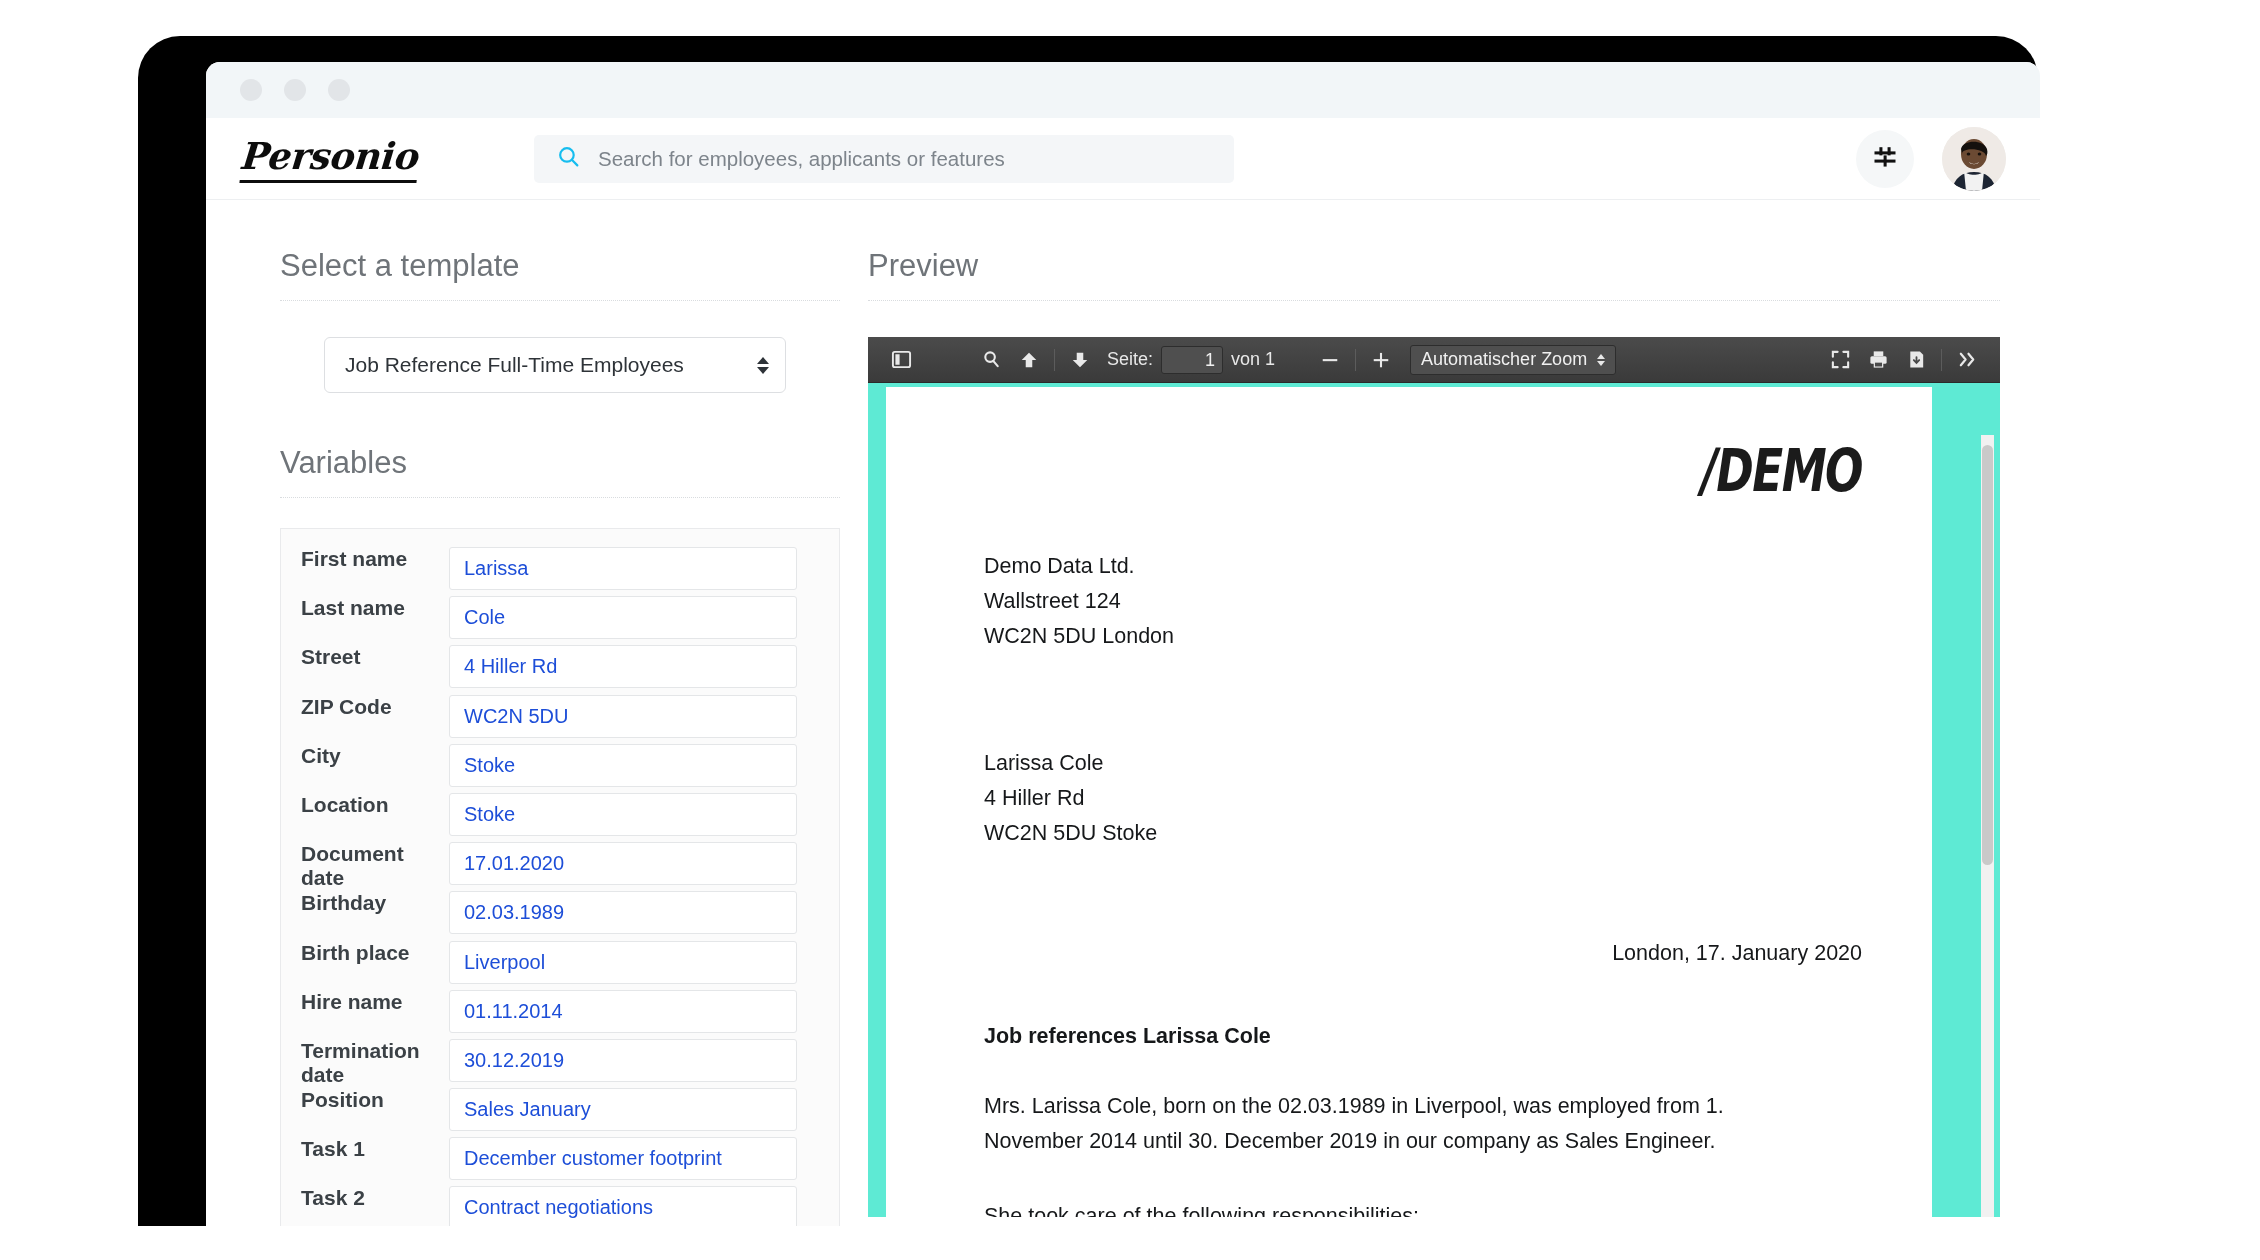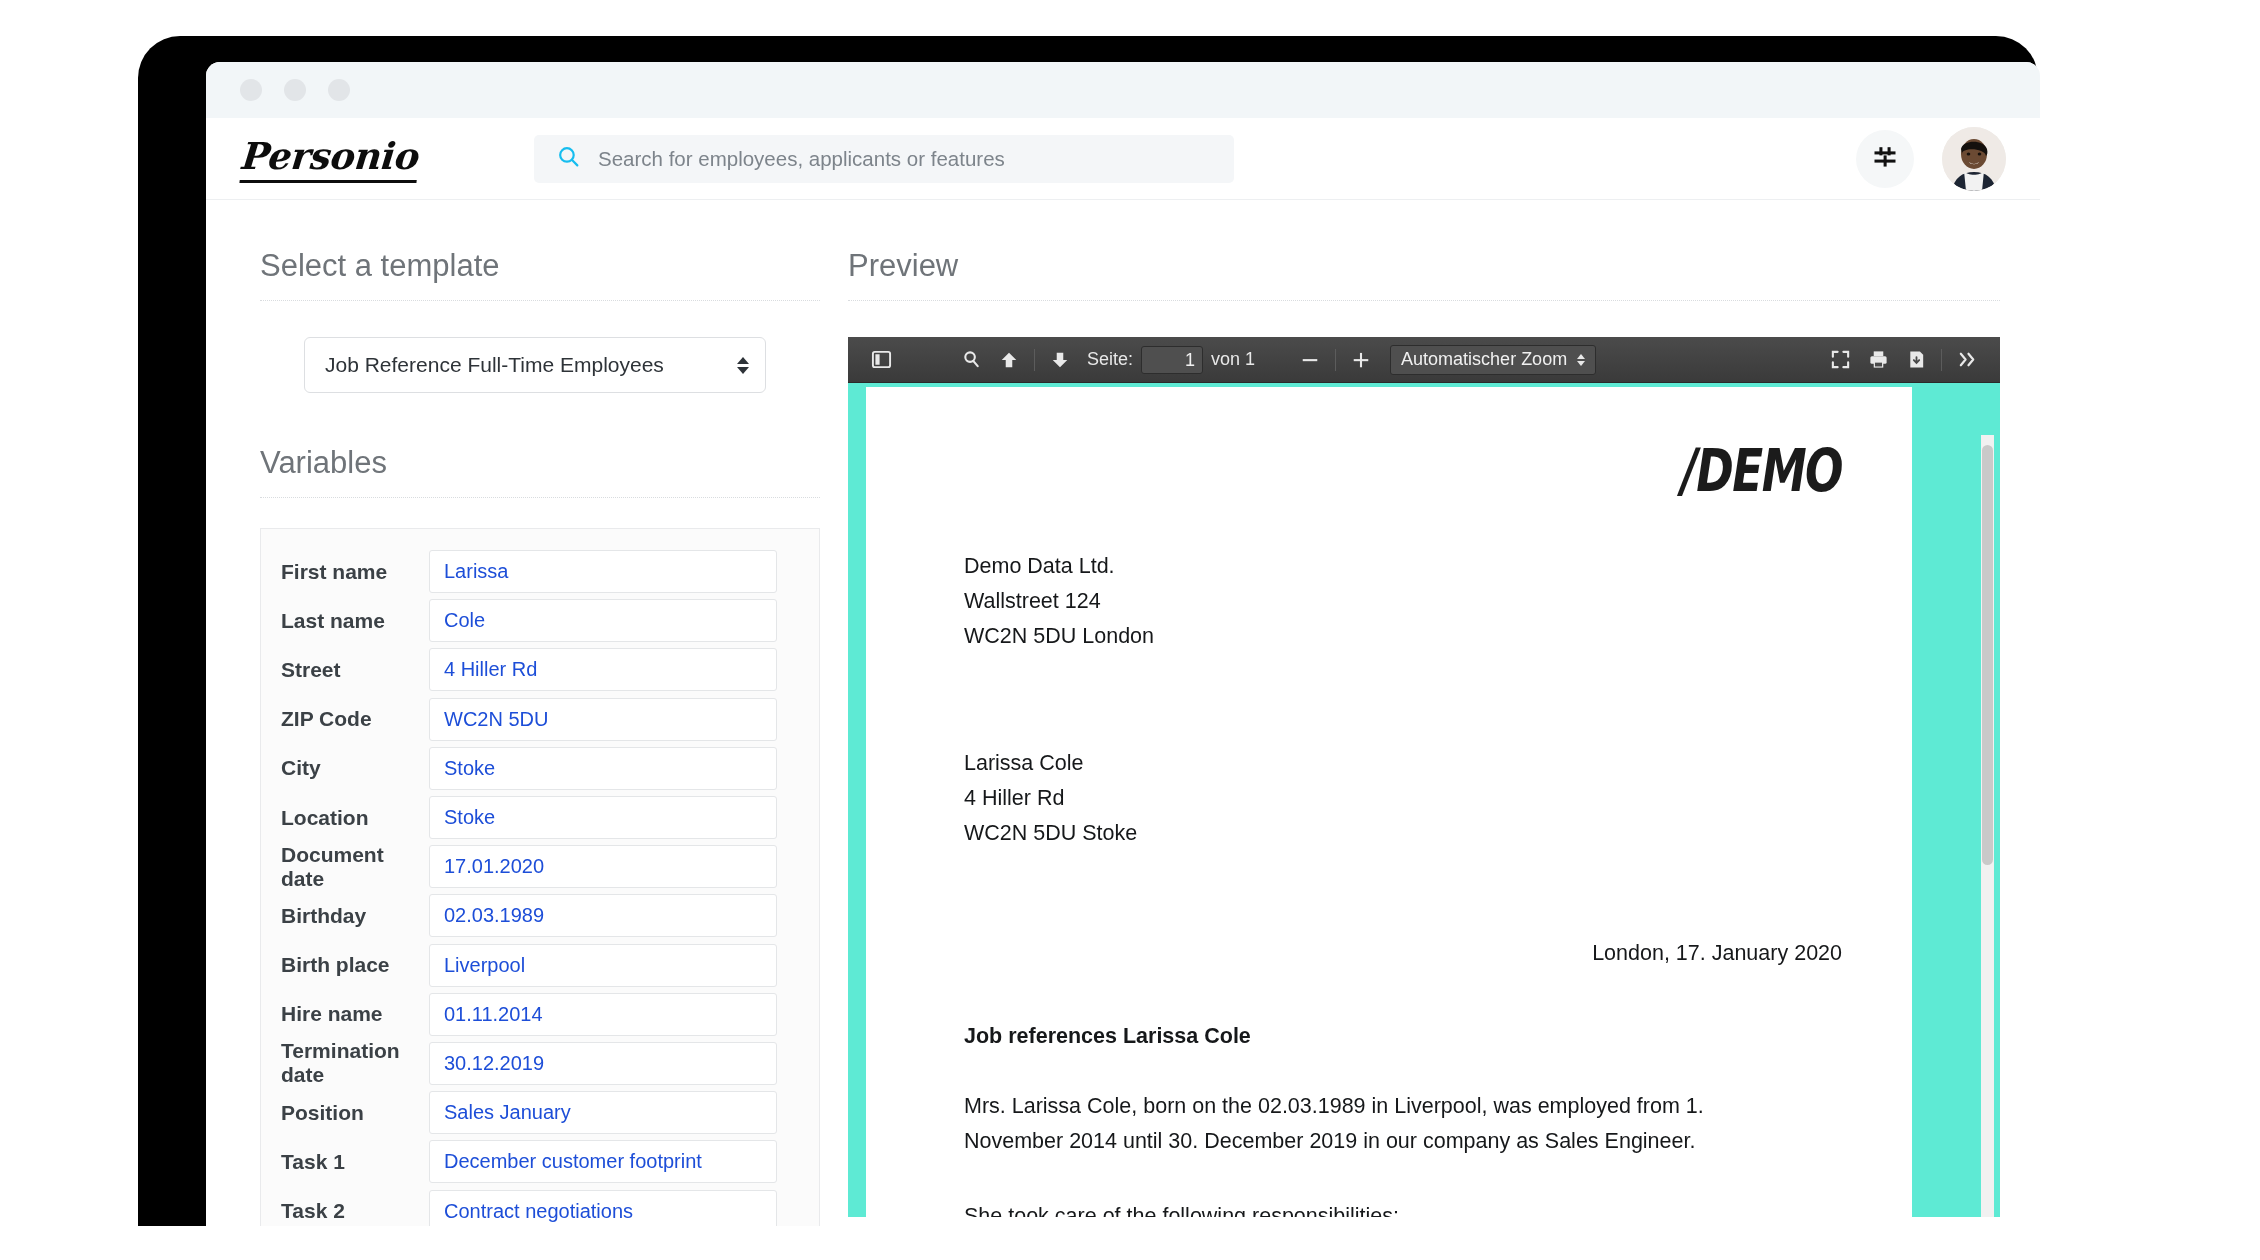--- a/index.html
+++ b/index.html
@@ -87,21 +87,21 @@
     background: #f5f7f8;
     display: flex; align-items: center; justify-content: center;
   }
   #avatar {
     width: 64px; height: 64px; border-radius: 50%;
     overflow: hidden; background: #efece9;
     display: block;
   }
 
   
-  #main { display: flex; padding: 0; height: 1026px; }
+  #main { display: flex; padding: 0; height: 1026px; margin-left: 20px; }
   #left-pane { width: 612px; padding: 48px 0 0 54px; }
   #right-pane { flex: 1; padding: 48px 40px 0 30px; }
 
   .section-title {
     font-size: 31px; color: #6f7479; font-weight: normal;
     font-family: "Liberation Sans", sans-serif;
   }
   .section-rule {
     margin-top: 16px;
     border-bottom: 1px dotted #d9dcdf;
@@ -133,21 +133,21 @@
   #variables-title { margin-top: 52px; }
   #variables-card {
     margin-top: 30px;
     width: 560px;
     background: #fbfbfb;
     border: 1px solid #e9eaec;
     border-bottom: none;
     padding: 18px 42px 0 20px;
   }
   .var-row {
-    display: flex; align-items: center;
+    display: flex; align-items: flex-start;
     height: 49.2px;
   }
   .var-label {
     width: 148px;
     font-size: 21px; font-weight: bold; color: #3b4146;
     flex-shrink: 0;
   }
   .var-input {
     flex: 1; height: 43px;
     background: #ffffff;

